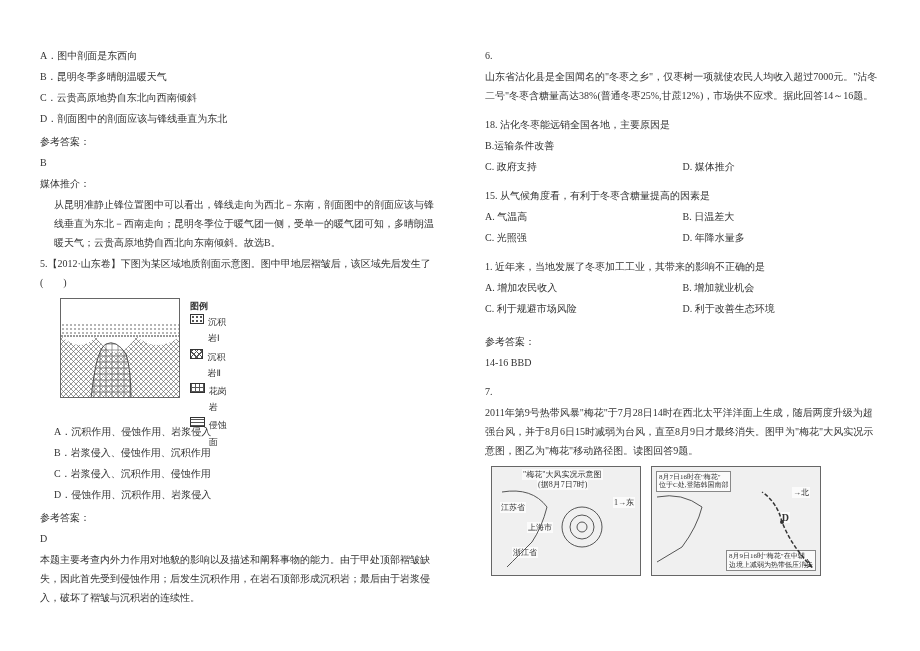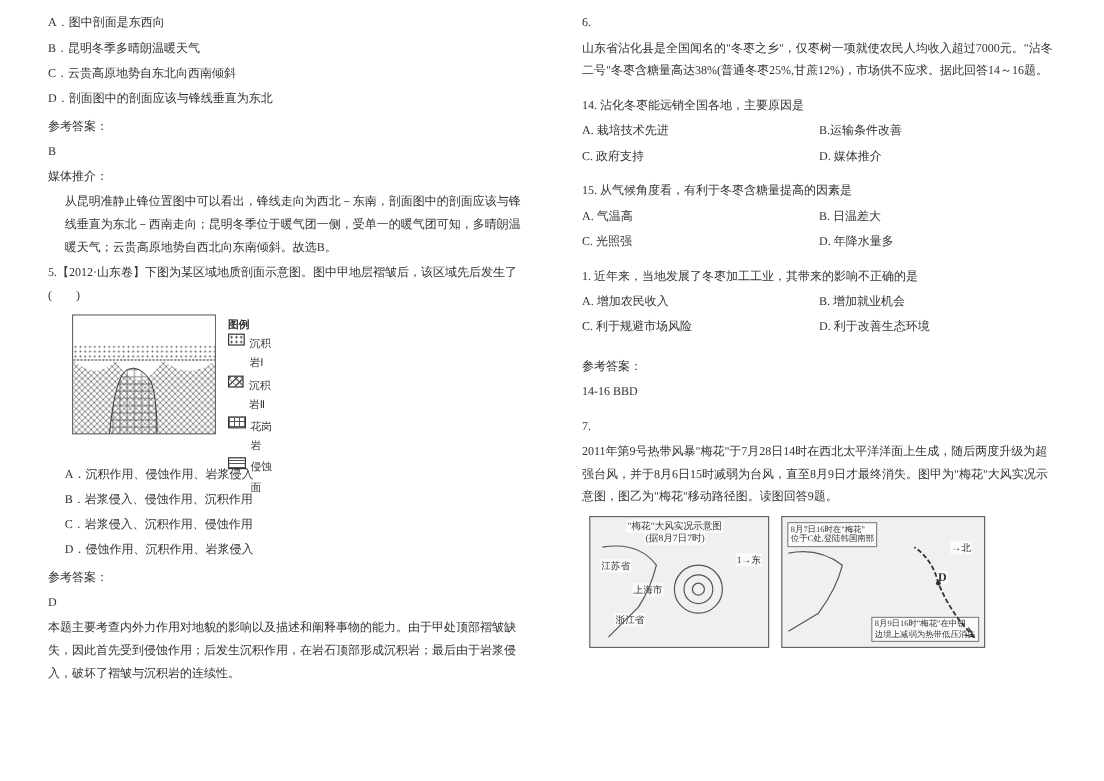--- a/index.html
+++ b/index.html
@@ -9,20 +9,21 @@
       background: #fff;
       font-family: "SimSun", "宋体", serif;
       font-size: 10px;
       color: #333;
       display: flex;
       padding: 10px 30px;
     }
     .col {
       flex: 1;
       padding: 0 10px;
+      margin-top: 36px;
     }
     .col-left { padding-right: 25px; }
     .col-right { padding-left: 25px; }
     .line {
       line-height: 1.9;
       margin-bottom: 2px;
     }
     .bold { font-weight: bold; }
     .ans-label { font-weight: normal; margin-top: 4px; }
     .indent { padding-left: 14px; }
@@ -153,23 +154,22 @@
   <div class="line ml">D．侵蚀作用、沉积作用、岩浆侵入</div>
   <div class="line ans-label">参考答案：</div>
   <div class="line">D</div>
   <div class="line">本题主要考查内外力作用对地貌的影响以及描述和阐释事物的能力。由于甲处顶部褶皱缺失，因此首先受到侵蚀作用；后发生沉积作用，在岩石顶部形成沉积岩；最后由于岩浆侵入，破坏了褶皱与沉积岩的连续性。</div>
 </div>
 
 <div class="col col-right">
   <div class="line">6.</div>
   <div class="line">山东省沾化县是全国闻名的"冬枣之乡"，仅枣树一项就使农民人均收入超过7000元。"沾冬二号"冬枣含糖量高达38%(普通冬枣25%,甘蔗12%)，市场供不应求。据此回答14～16题。</div>
   <div class="spacer"></div>
-  <div class="line">14. 沾化冬枣能远销全国各地，主要原因是</div>
-  <div class="option-row">
-    <div class="oa">A. 栽培技术先进</div>
+  <div class="line">18. 沾化冬枣能远销全国各地，主要原因是</div>
+  <div class="option-row">
     <div class="ob">B.运输条件改善</div>
   </div>
   <div class="option-row">
     <div class="oa">C. 政府支持</div>
     <div class="ob">D. 媒体推介</div>
   </div>
   <div class="spacer"></div>
   <div class="line">15. 从气候角度看，有利于冬枣含糖量提高的因素是</div>
   <div class="option-row">
     <div class="oa">A. 气温高</div>

